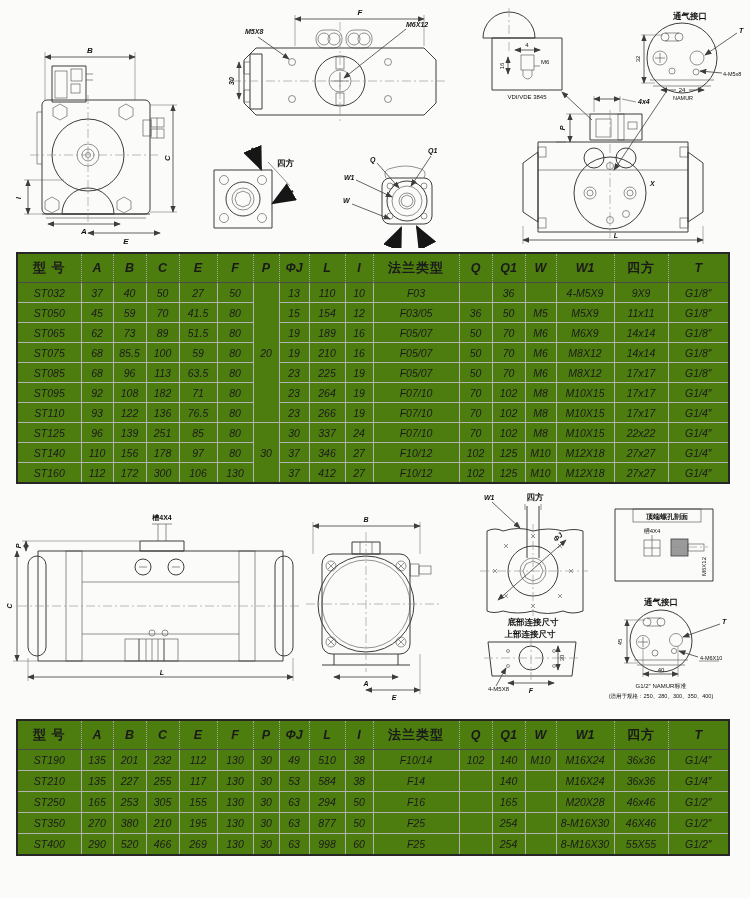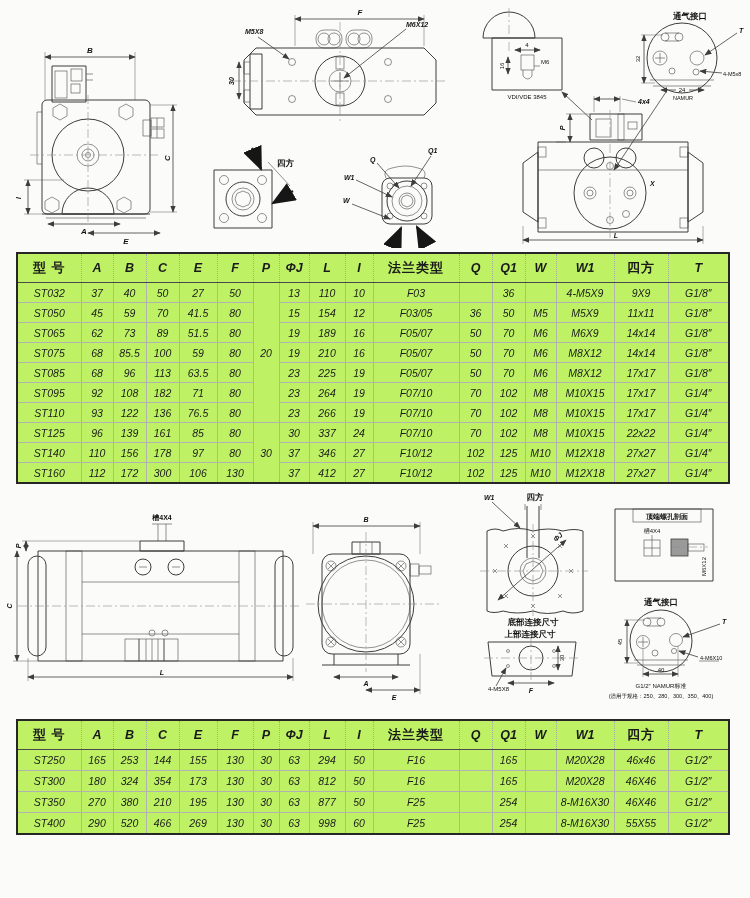--- a/index.html
+++ b/index.html
@@ -13,21 +13,21 @@
   .thick{stroke:#222;stroke-width:2.2;fill:none}
   text{font-family:"Liberation Sans",sans-serif;fill:#111}
   .lab{font-size:8px;font-style:italic;font-weight:bold}
   .lab7{font-size:7px;font-style:italic;font-weight:bold}
   .cn{font-size:8.5px;font-weight:bold}
   .cn7{font-size:7px;font-weight:bold}
   .sm{font-size:6px}
   .sm55{font-size:5.5px}
   .mid{text-anchor:middle}
   .tbl-wrap{position:absolute;left:16px;background:#fff}
-  table{border-collapse:collapse;table-layout:fixed;width:578px;border:2px solid #262626;background:#bef264}
+  table{border-collapse:collapse;table-layout:fixed;width:578px;border:2px solid #262626;background:#4d7c0f}
   th{font-size:12.5px;font-weight:bold;font-style:italic;border-left:1px dotted #a8a8a8;border-bottom:1.4px solid #4a4a4a;height:28px;padding:0;text-align:center}
   th.cjk{font-style:normal;font-size:13px;letter-spacing:1px}
   td{font-size:10.5px;font-style:italic;border:1px solid #b2b2b2;text-align:center;padding:0;height:19px;white-space:nowrap}
   #t2 td{height:20px}
   td.model{font-weight:normal}
   tr:first-child td{border-top:none}
 </style>
 </head>
 <body>
 
@@ -420,21 +420,21 @@
           <td>102</td>
           <td>M8</td>
           <td>M10X15</td>
           <td>17x17</td>
           <td>G1/4″</td>
         </tr>
         <tr>
           <td class="model">ST125</td>
           <td>96</td>
           <td>139</td>
-          <td>161</td>
+          <td>251</td>
           <td>85</td>
           <td>80</td>
           <td rowspan="3">30</td>
           <td>30</td>
           <td>337</td>
           <td>24</td>
           <td>F07/10</td>
           <td>70</td>
           <td>102</td>
           <td>M8</td>
@@ -690,55 +690,74 @@
           <th>Q</th>
           <th>Q1</th>
           <th>W</th>
           <th>W1</th>
           <th class="cjk">四方</th>
           <th>T</th>
         </tr>
       </thead>
       <tbody>
         <tr>
+          <td class="model">ST190</td>
+          <td>135</td>
+          <td>201</td>
+          <td>232</td>
+          <td>112</td>
+          <td>130</td>
+          <td>30</td>
+          <td>49</td>
+          <td>510</td>
+          <td>38</td>
+          <td>F10/14</td>
+          <td>102</td>
+          <td>140</td>
+          <td>M10</td>
+          <td>M16X24</td>
+          <td>36x36</td>
+          <td>G1/4″</td>
+        </tr>
+        <tr>
+          <td class="model">ST210</td>
+          <td>135</td>
+          <td>227</td>
+          <td>255</td>
+          <td>117</td>
+          <td>130</td>
+          <td>30</td>
+          <td>53</td>
+          <td>584</td>
+          <td>38</td>
+          <td>F14</td>
+          <td></td>
+          <td>140</td>
+          <td></td>
+          <td>M16X24</td>
+          <td>36x36</td>
+          <td>G1/4″</td>
+        </tr>
+        <tr>
           <td class="model">ST250</td>
           <td>165</td>
           <td>253</td>
-          <td>144</td>
+          <td>305</td>
           <td>155</td>
           <td>130</td>
           <td>30</td>
           <td>63</td>
           <td>294</td>
           <td>50</td>
           <td>F16</td>
           <td></td>
           <td>165</td>
           <td></td>
           <td>M20X28</td>
           <td>46x46</td>
-          <td>G1/2″</td>
-        </tr>
-        <tr>
-          <td class="model">ST300</td>
-          <td>180</td>
-          <td>324</td>
-          <td>354</td>
-          <td>173</td>
-          <td>130</td>
-          <td>30</td>
-          <td>63</td>
-          <td>812</td>
-          <td>50</td>
-          <td>F16</td>
-          <td></td>
-          <td>165</td>
-          <td></td>
-          <td>M20X28</td>
-          <td>46X46</td>
           <td>G1/2″</td>
         </tr>
         <tr>
           <td class="model">ST350</td>
           <td>270</td>
           <td>380</td>
           <td>210</td>
           <td>195</td>
           <td>130</td>
           <td>30</td>

